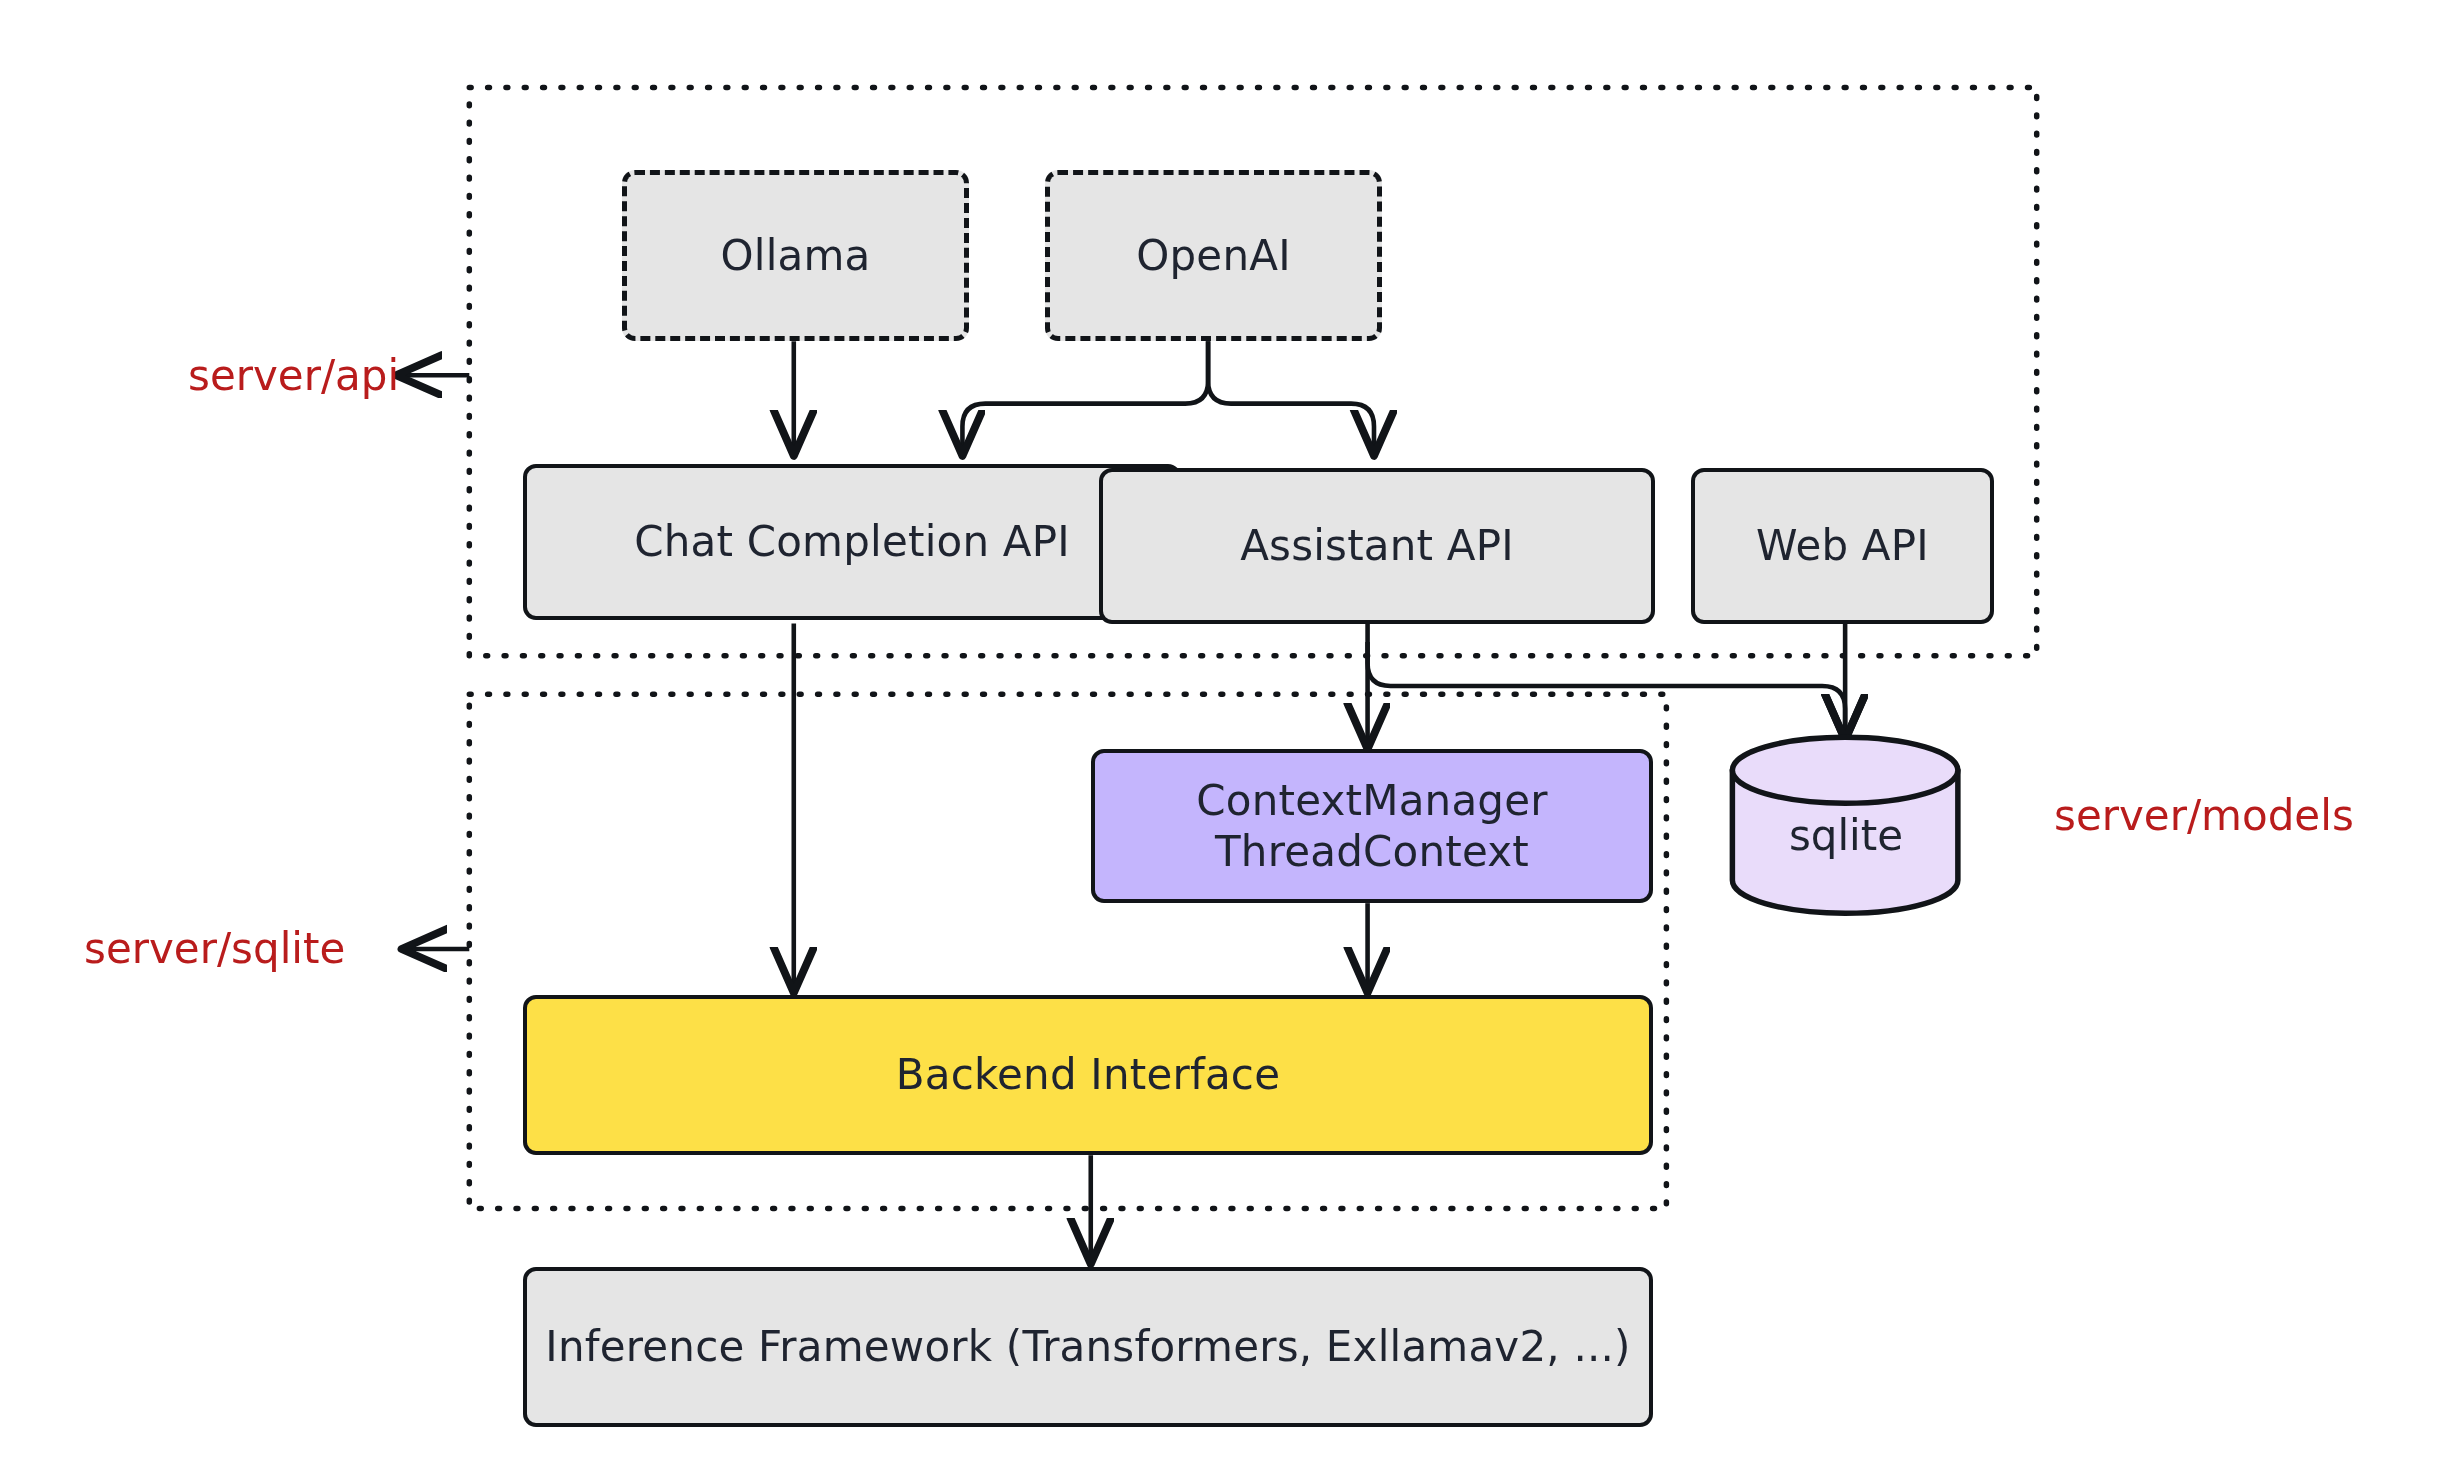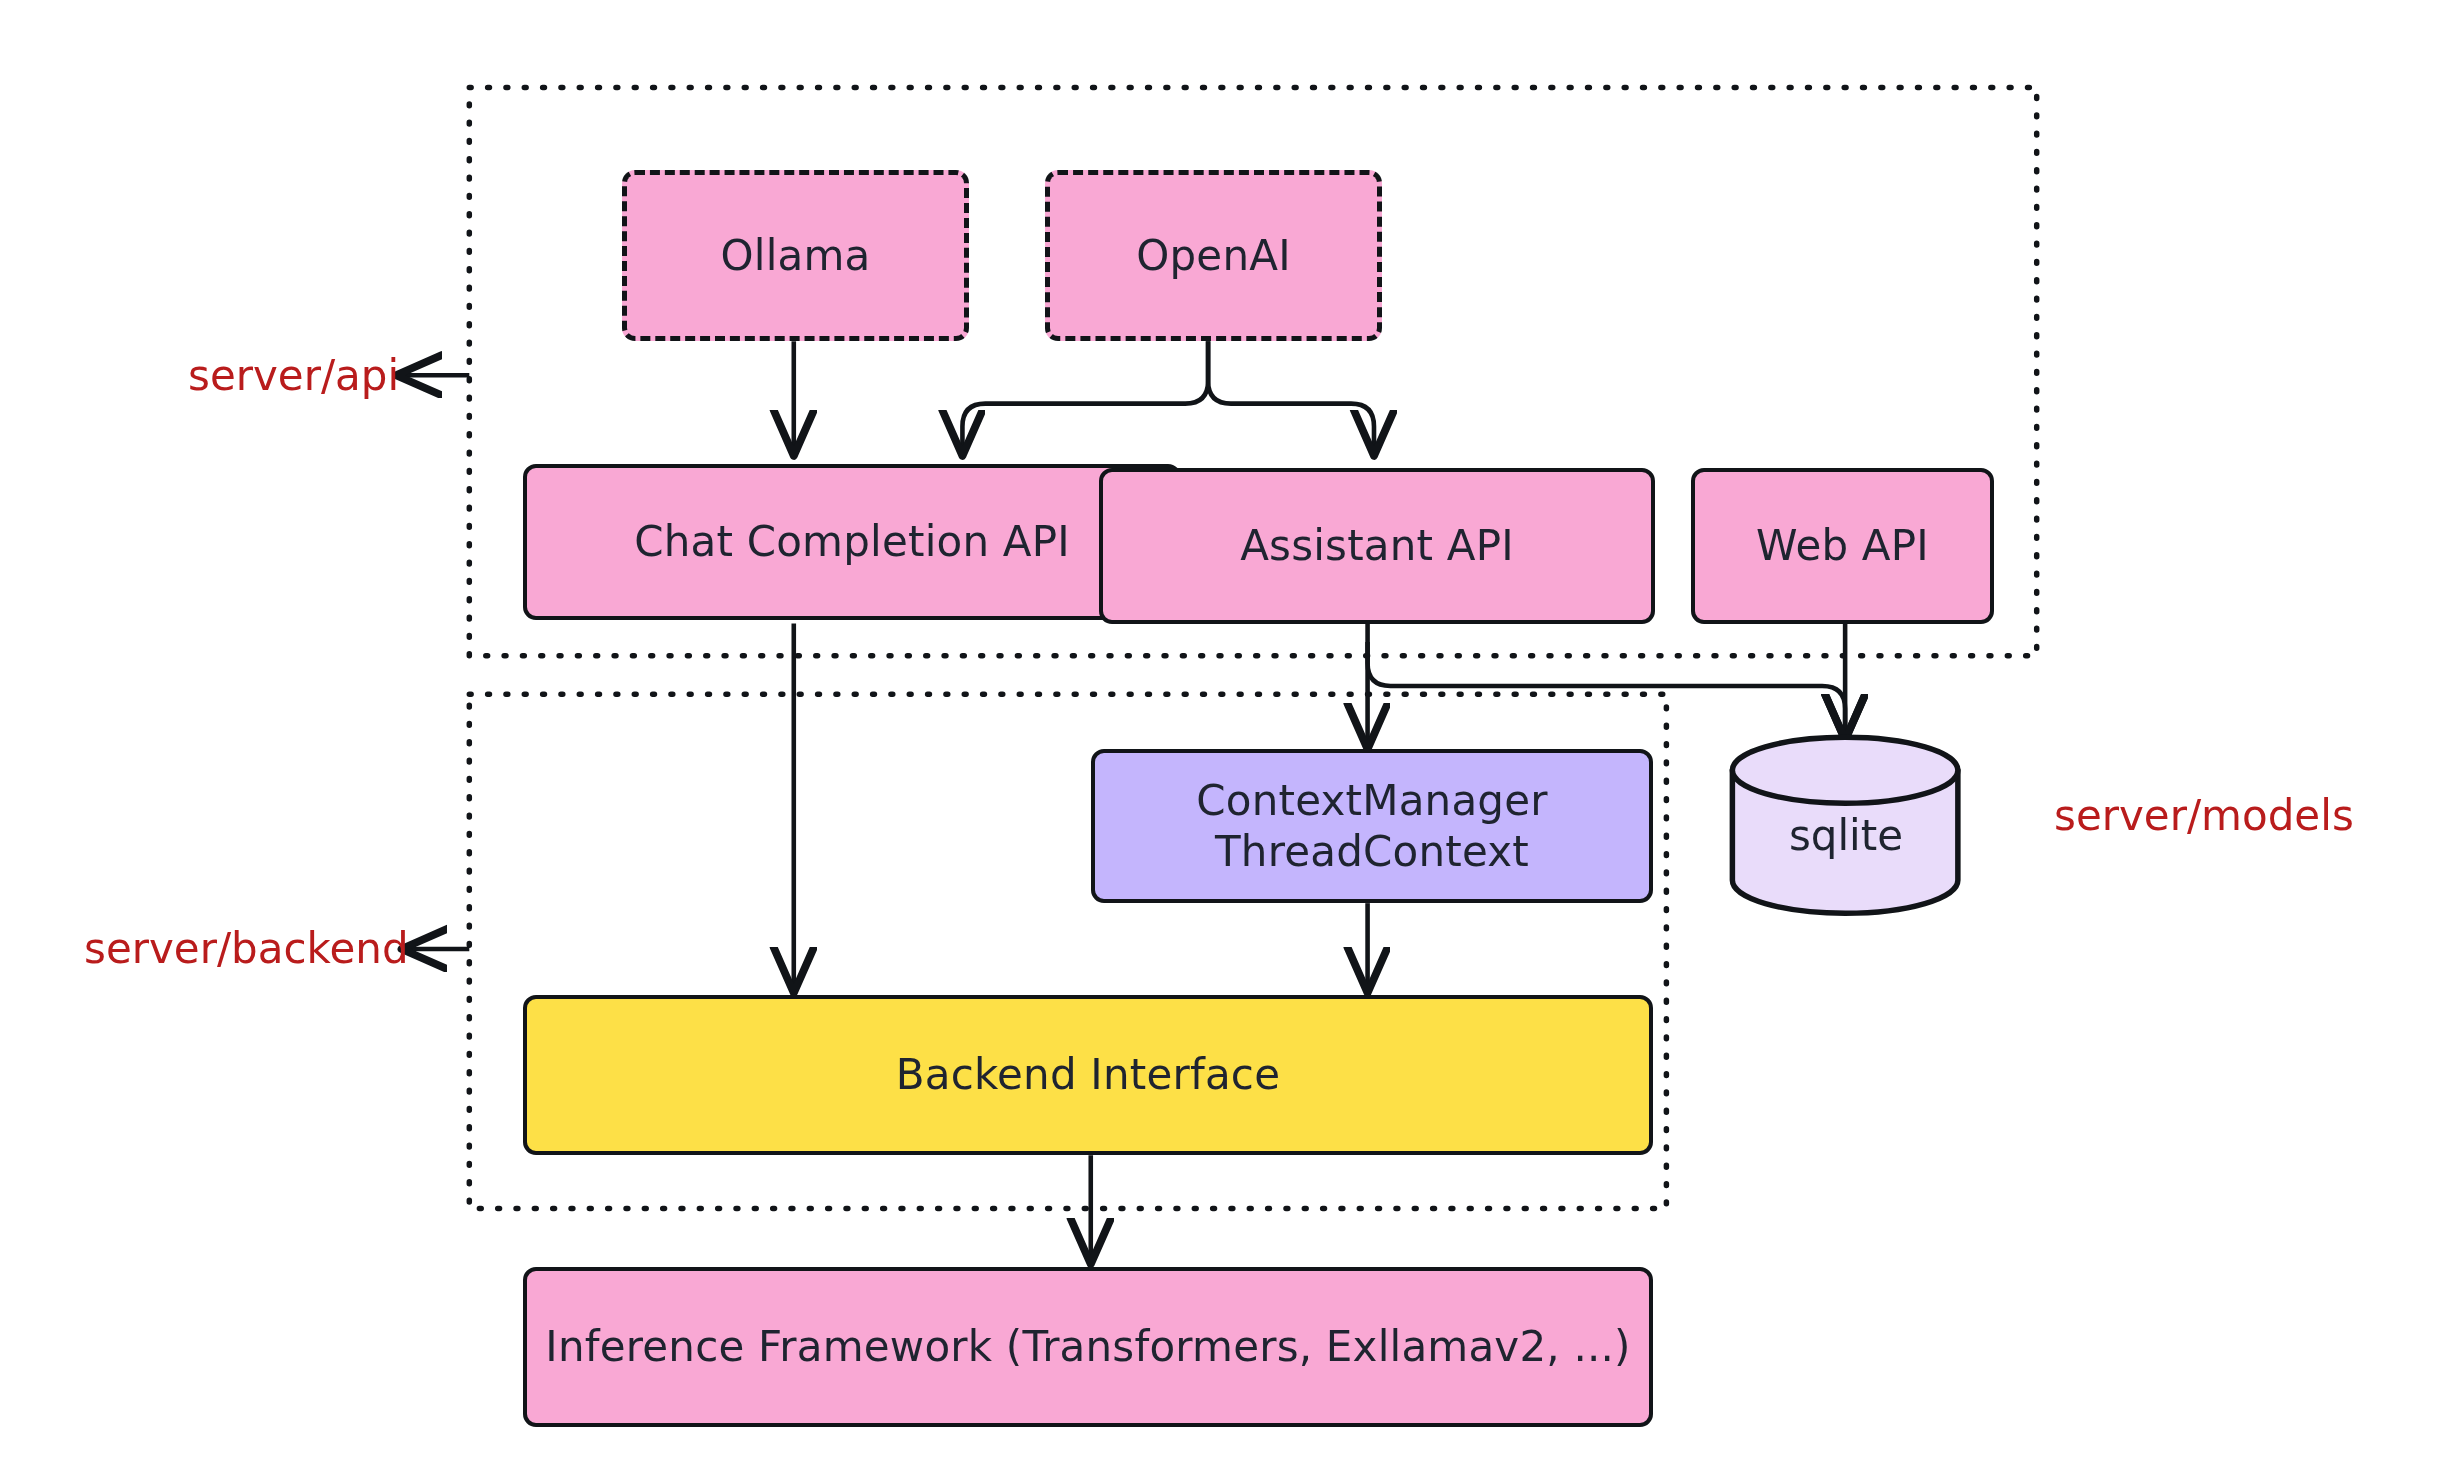--- a/index.html
+++ b/index.html
@@ -31,21 +31,21 @@
   }
   .node {
     position: absolute;
     box-sizing: border-box;
     display: flex;
     align-items: center;
     justify-content: center;
     text-align: center;
     border-radius: 13px;
     border: 4.6px solid #111418;
-    background: #f9a8d4;
+    background: #e5e5e5;
     color: #1f2430;
     font-size: 42px;
     line-height: 1.22;
     letter-spacing: 0.2px;
     white-space: pre-line;
     z-index: 4;
   }
   .node.dashed {
     border-style: dashed;
     border-width: 5.5px;
@@ -108,21 +108,21 @@
     <path d="M1190,1260 L1190,1374" fill="none" stroke="#111418" stroke-width="5" marker-end="url(#ah)"></path>
 
     <g>
       <path d="M1890,840 L1890,960 A123,36 0 0 0 2136,960 L2136,840 Z" fill="#E9DCFA" stroke="#111418" stroke-width="6" stroke-linejoin="round"></path>
       <ellipse cx="2013" cy="840" rx="123" ry="36" fill="#E9DCFA" stroke="#111418" stroke-width="6"></ellipse>
     </g>
   </svg>
 
   <div class="group-label" style="left:188px; top:351px;">server/api</div>
 
-  <div class="group-label" style="left:84px; top:924px;">server/backend</div>
+  <div class="group-label" style="left:84px; top:924px;">server/sqlite</div>
 
   <div class="group-label" style="left:2054px; top:791px;">server/models</div>
 
   <div class="node dashed" style="left:622px; top:170px; width:347px; height:171px;">Ollama</div>
 
   <div class="node dashed" style="left:1045px; top:170px; width:337px; height:171px;">OpenAI</div>
 
   <div class="node" style="left:523px; top:444px; width:658px; height:156px;margin-top:20px;">Chat Completion API</div>
 
   <div class="node" style="left:1099px; top:468px; width:556px; height:156px;">Assistant API</div>

